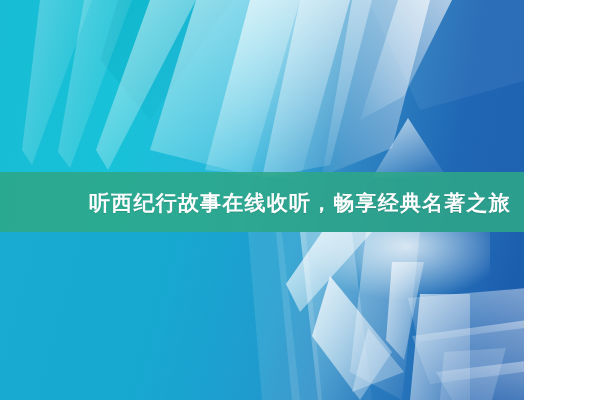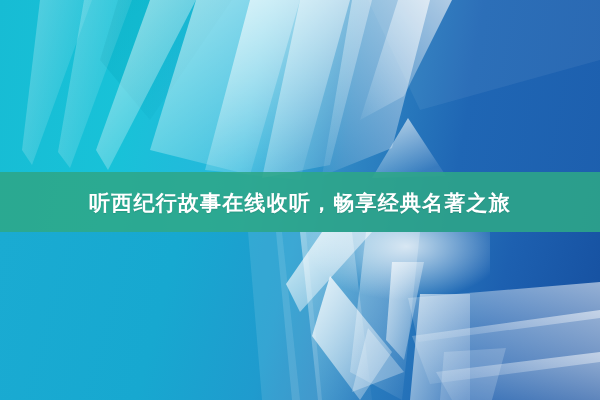--- a/index.html
+++ b/index.html
@@ -3,21 +3,21 @@
 <meta charset="utf-8">
 <title>Banner</title>
 <style>
   html, body {
     margin: 0;
     padding: 0;
     background: #ffffff;
   }
   #banner {
     position: relative;
-    width: 600px;
+    width: 524px;
     height: 400px;
     overflow: hidden;
     font-family: "Liberation Sans", "DejaVu Sans", sans-serif;
   }
 
   
   .art-top {
     position: absolute;
     left: 0;
     top: 0;

